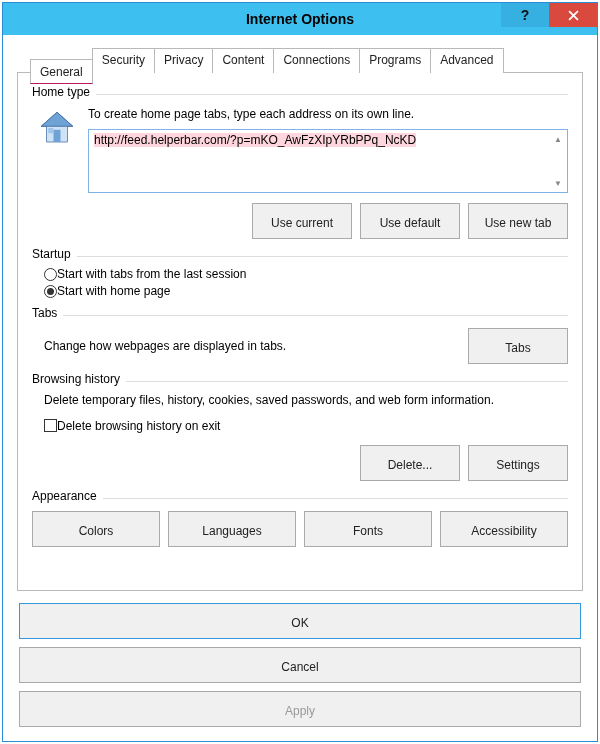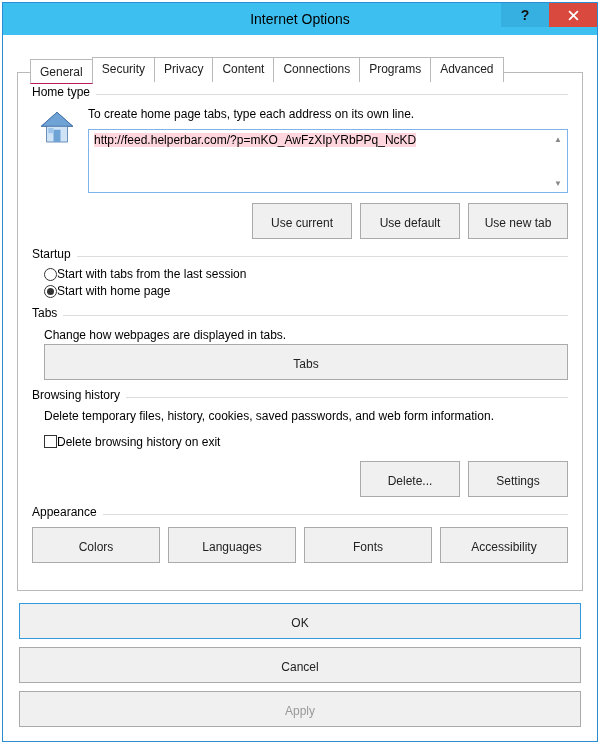--- a/index.html
+++ b/index.html
@@ -24,21 +24,21 @@
   .titlebar {
     height: 32px;
     background: linear-gradient(90deg, #3dc0f0, #3dc0f0);
     display: flex;
     align-items: center;
     justify-content: center;
     position: relative;
     color: #000;
     font-size: 14px;
   }
-  .titlebar-title { font-weight: 400; color: #000; }
+  .titlebar-title { font-weight: 700; color: #000; }
   .title-buttons { position: absolute; right: 0; top: 0; height: 24px; display: flex; }
   .title-btn { width: 48px; height: 24px; display: flex; align-items: center; justify-content: center; font-size: 14px; color: #fff; }
   .title-help { background: #35b0e0; color: #111; font-weight: bold;}
   .title-close { background: #d9493e; color: #fff; font-size: 15px; }
   .content {
     flex: 1;
     padding: 12px 14px 0 14px;
     display: flex;
     flex-direction: column;
   }
@@ -49,21 +49,21 @@
     margin-bottom: 0;
   }
   .tab {
     border: 1px solid #b9b9b9;
     border-bottom: none;
     background: #fff;
     padding: 4px 9px 3px 9px;
     font-size: 12px;
     margin-right: -1px;
     position: relative;
-    top: 10px;
+    top: 1px;
     color: #222;
     cursor: default;
   }
   .tab.active {
     background: #fff;
     border-bottom: 1px solid #be185d;
     top: 12px;
     padding-top: 5px;
     z-index: 2;
     margin-left: 13px;
@@ -118,21 +118,21 @@
   .btn.small { min-width: 100px; }
   .btn.disabled { color: #999; }
   .btn.default { border: 1px solid #3399dd; }
   .radio-row, .check-row { display: flex; align-items: center; margin: 3px 0; font-size: 12px; }
   .radio { width: 13px; height: 13px; border: 1px solid #333; border-radius: 50%; display: inline-flex; align-items:center; justify-content:center; }
   .radio.checked::after { content:""; width:7px; height:7px; background:#333; border-radius:50%; display:block;}
   .checkbox { width: 13px; height: 13px; border: 1px solid #333; display:inline-block; }
   .section-with-line { position: relative; margin-top: 8px; }
   .section-title { background:#fff; position: relative; z-index:1; display:inline-block; padding-right:6px;}
   .section-line { position:absolute; left:0; right:0; top: 9px; height:1px; background:#ddd; z-index:0;}
-  .tabs-row, .history-row { display: flex; justify-content: space-between; gap: 2px; flex-direction: column; }
+  .tabs-row, .history-row { display: flex; align-items: center; justify-content: space-between; gap: 2px; }
   .tabs-desc { font-size: 12px; flex:1; }
   .history-desc { font-size: 12px; margin: 6px 0 10px 0; line-height: 1.4; }
   .appearance-row { display: flex; gap: 8px; justify-content: flex-start; margin: 8px 0; }
   .appearance-row .btn { flex:1; min-width:0; }
   .footer-row {
     display: flex;
     gap: 8px;
     justify-content: flex-end;
     padding: 12px 16px 14px 16px;
     border-top: none;

